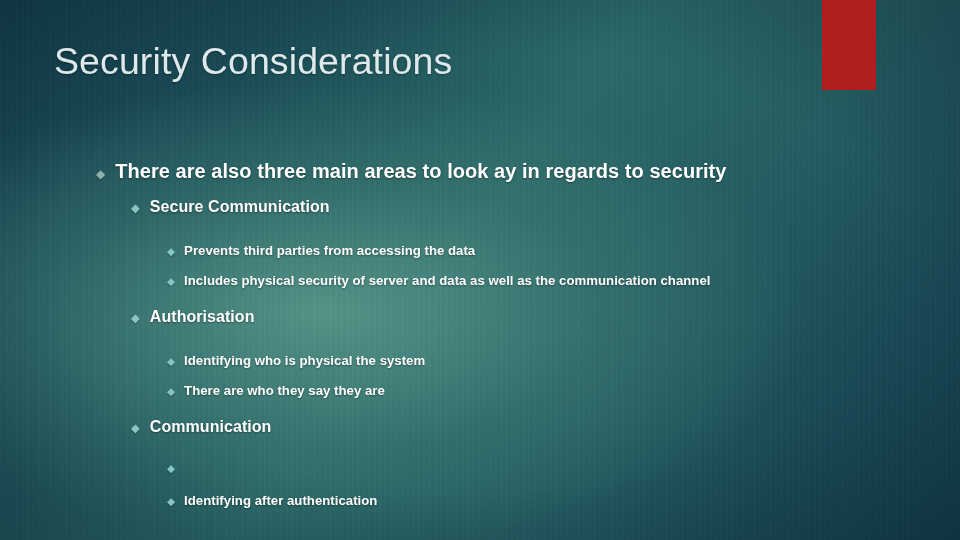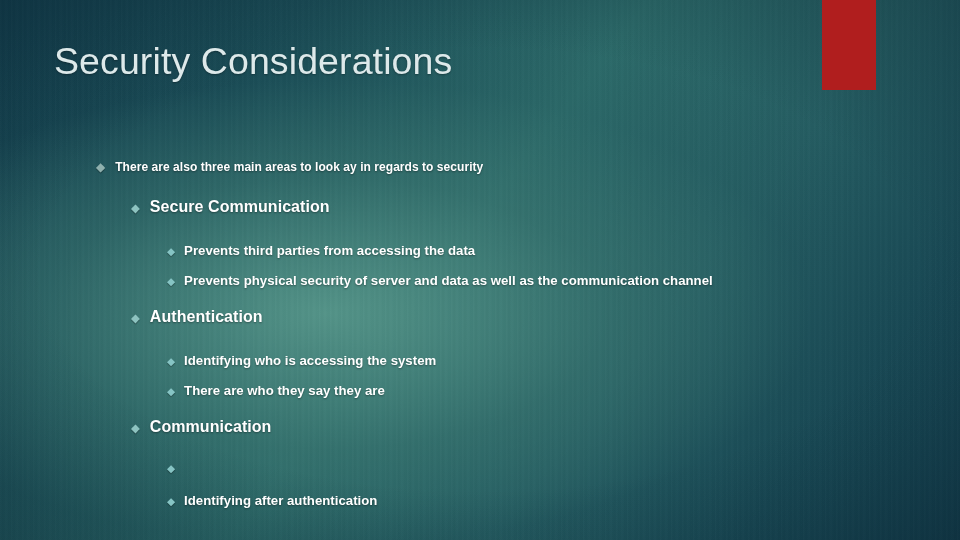--- a/index.html
+++ b/index.html
@@ -97,21 +97,21 @@
 
   .btext {
     flex: 0 0 auto;
     color: #ffffff;
     text-shadow: 0 1px 2px rgba(0,0,0,0.38);
   }
 
   
   .lvl1 { padding-left: 96px; height: 38px; }
   .lvl1 .marker { font-size: 12px; color: #8fb0ae; margin-right: 10px; }
-  .lvl1 .btext  { font-size: 12px; font-weight: 700; letter-spacing: 0.05px; }
+  .lvl1 .btext  { font-size: 20px; font-weight: 700; letter-spacing: 0.05px; }
 
   
   .lvl2 { padding-left: 131px; height: 45px; }
   .lvl2 .marker { font-size: 11.5px; color: #8dc3c0; margin-right: 10px; }
   .lvl2 .btext  { font-size: 16px; font-weight: 700; letter-spacing: 0.05px; }
 
   
   .lvl3 { padding-left: 167px; height: 30px; }
   .lvl3 .marker { font-size: 10.5px; color: #86c4c4; margin-right: 9px; }
   .lvl3 .btext  { font-size: 13.2px; font-weight: 700; letter-spacing: 0.02px; }
@@ -139,32 +139,32 @@
     <div class="bullet-row lvl2">
       <span class="marker">◆</span>
       <span class="btext">Secure Communication</span>
     </div>
     <div class="bullet-row lvl3">
       <span class="marker">◆</span>
       <span class="btext">Prevents third parties from accessing the data</span>
     </div>
     <div class="bullet-row lvl3">
       <span class="marker">◆</span>
-      <span class="btext">Prevents physical security of server and data as well as the communication channel</span>
+      <span class="btext">Includes physical security of server and data as well as the communication channel</span>
     </div>
 
     <div class="sec-gap"></div>
 
     <div class="bullet-row lvl2">
       <span class="marker">◆</span>
-      <span class="btext">Authentication</span>
+      <span class="btext">Authorisation</span>
     </div>
     <div class="bullet-row lvl3">
       <span class="marker">◆</span>
-      <span class="btext">Identifying who is accessing the system</span>
+      <span class="btext">Identifying who is physical the system</span>
     </div>
     <div class="bullet-row lvl3">
       <span class="marker">◆</span>
       <span class="btext">There are who they say they are</span>
     </div>
 
     <div class="sec-gap"></div>
 
     <div class="bullet-row lvl2">
       <span class="marker">◆</span>

